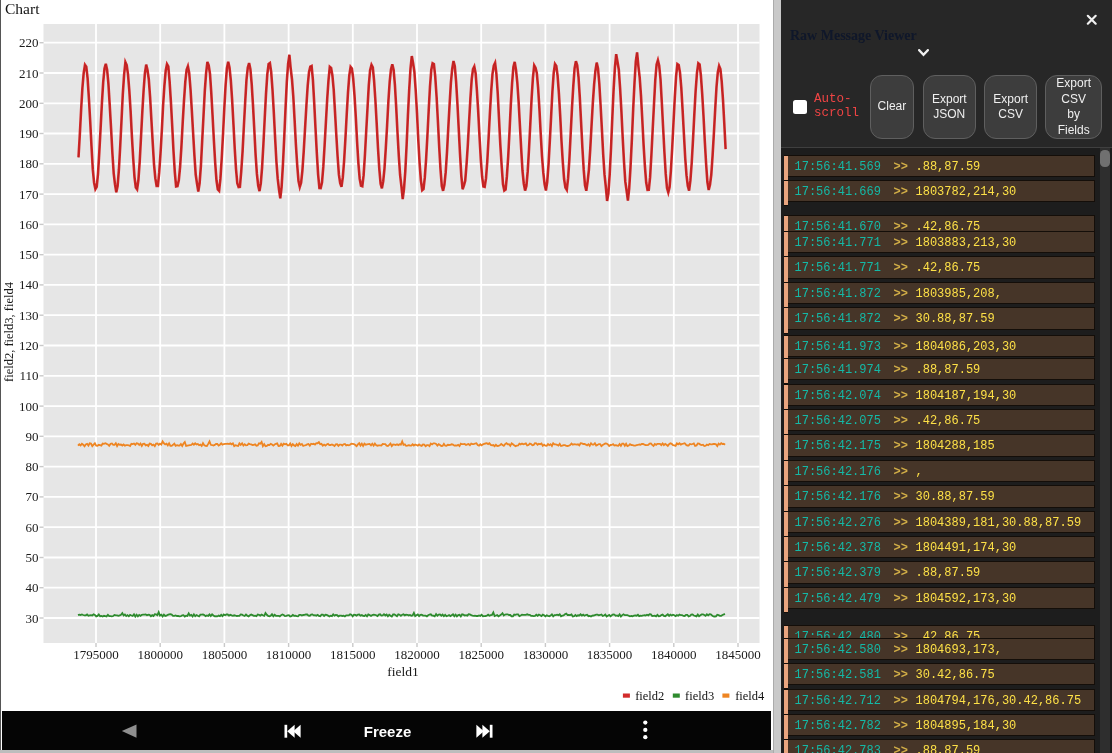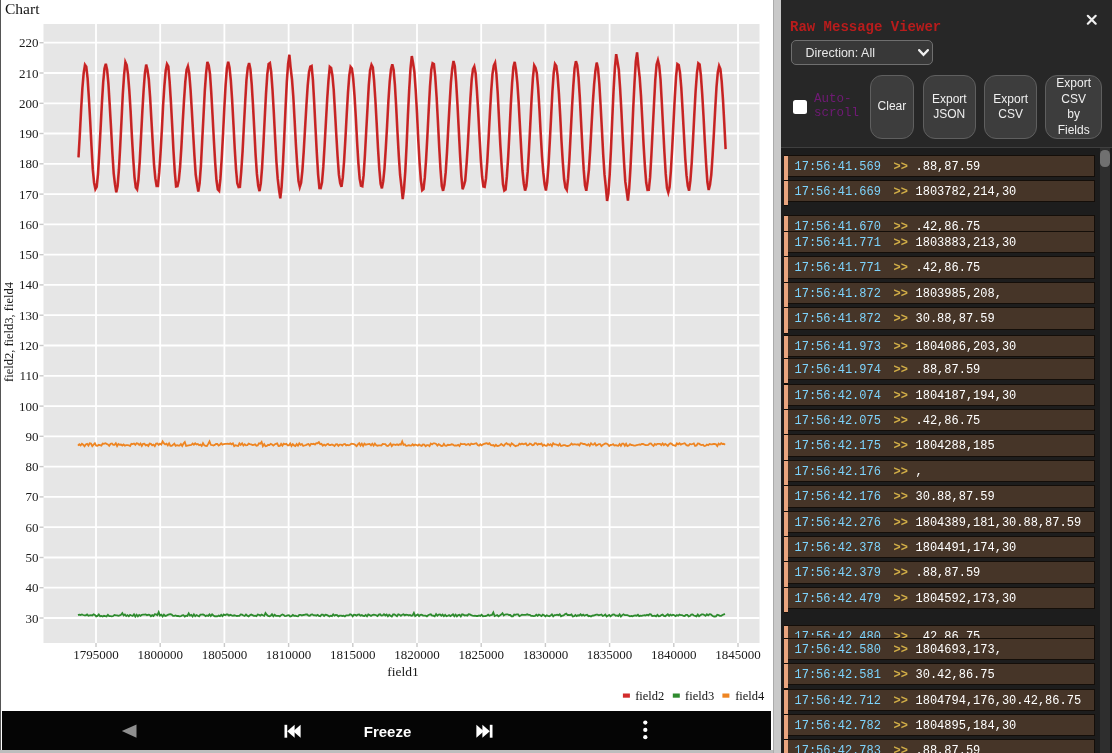--- a/index.html
+++ b/index.html
@@ -1,34 +1,34 @@
 <!DOCTYPE html>
 <html><head><meta charset="utf-8"><title>t</title><style>
 *{margin:0;padding:0;box-sizing:border-box}
 html,body{width:1112px;height:753px;background:#fff;overflow:hidden;font-family:"Liberation Sans",sans-serif}
 #root{position:relative;width:1112px;height:753px}
 #leftedge{position:absolute;left:0;top:0;width:1px;height:750px;background:#555}
 #bar{position:absolute;left:2px;top:711px;width:769px;height:39.4px;background:#050505}
 #barbottom{position:absolute;left:0;top:750.4px;width:773px;height:2.6px;background:#bdbdbd}
 #divider{position:absolute;left:773px;top:0;width:8px;height:753px;background:#c9c9c9;border-left:1px solid #ababab}
 #panel{position:absolute;left:781px;top:0;width:331px;height:753px;background:#272727}
-#phead{position:absolute;left:790px;top:19px;font-family:Liberation Mono, monospace;font-weight:bold;font-size:14px;color:#b91c1c}
+#phead{position:absolute;left:790px;top:28px;font-family:Liberation Serif, serif;font-weight:bold;font-size:14px;color:#0f172a}
 #pclose{position:absolute;left:1086.2px;top:14px;width:11.5px;height:11.5px}
 #psel{position:absolute;left:790.5px;top:39.8px;width:142.5px;height:25.5px;background:#383838;border:1px solid #6f6f6f;border-radius:5px;color:#e8e8e8;font-size:12.5px;line-height:24px;padding-left:14px}
 #pchk{position:absolute;left:793px;top:100px;width:13.5px;height:13.5px;background:#fff;border-radius:2.5px}
-#pauto{position:absolute;left:814px;top:93px;font-family:"Liberation Mono",monospace;font-size:12.5px;line-height:13.5px;color:#701a75}
+#pauto{position:absolute;left:814px;top:93px;font-family:"Liberation Mono",monospace;font-size:12.5px;line-height:13.5px;color:#ef4444}
 .btn{position:absolute;top:74.8px;height:64.6px;background:#3d3d3d;border:1px solid #5f5f5f;border-radius:12px;color:#efefef;font-size:12px;line-height:15.5px;display:flex;align-items:center;justify-content:center;text-align:center}
 #psep{position:absolute;left:781px;top:146.8px;width:331px;height:1px;background:#3f3f3f}
 #plist{position:absolute;left:781px;top:147.8px;width:331px;height:605.2px;background:#1d1d1d;overflow:hidden}
 .row{position:absolute;left:3px;width:311px;height:22.3px;background:#463528;border:1px solid #140e09;border-left:none}
 .row::before{content:"";position:absolute;left:0;top:-1px;width:3.9px;height:24.3px;background:#e9a57f;border-top:1px solid #140e09;border-bottom:1px solid #140e09}
 .row span{position:absolute;top:4px;font-family:"Liberation Mono",monospace;font-size:12px;white-space:pre}
-.ts{left:10.5px;color:#7dd3fc}
+.ts{left:10.5px;color:#14b8a6}
 .gg{left:109.5px;color:#d2ae47;font-weight:bold}
-.dd{left:131.5px;color:#ffffff}
+.dd{left:131.5px;color:#fde047}
 #sbar{position:absolute;left:1100px;top:148px;width:10px;height:605px;background:#2e2e2e}
 #sthumb{position:absolute;left:1100px;top:149.5px;width:9.5px;height:17px;background:#707070;border-radius:4.5px}
 </style></head>
 <body>
 <div id="root">
 <svg width="773" height="711" viewBox="0 0 773 711" style="position:absolute;left:0;top:0">
 <text x="5" y="13.5" font-family="Liberation Serif,serif" font-size="15.5" fill="#111">Chart</text>
 <rect x="43.5" y="24.0" width="716.0" height="619.0" fill="#e6e6e6"></rect>
 <g stroke="#ffffff" stroke-width="1.8">
         <line x1="96.0" y1="24.0" x2="96.0" y2="643.0"></line>
@@ -166,21 +166,20 @@
 <circle cx="645.3" cy="737.2" r="2.15"></circle>
 </g>
 <text x="387.5" y="736.5" text-anchor="middle" font-family="Liberation Sans,sans-serif" font-weight="bold" font-size="15" fill="#fff">Freeze</text>
 </svg>
 <div id="divider"></div>
 <div id="panel"></div>
 <div id="phead">Raw Message Viewer</div>
 <svg id="pclose" viewBox="0 0 11.5 11.5">
       <path d="M1.8 1.8 L9.7 9.7 M9.7 1.8 L1.8 9.7" stroke="#f0f0f0" stroke-width="2.2" stroke-linecap="round"></path>
     </svg>
-<div id="psel">Direction: All</div>
 <svg style="position:absolute;left:917.5px;top:48.5px" width="11" height="8" viewBox="0 0 11 8">
       <path d="M1.2 1.2 L5.5 5.8 L9.8 1.2" fill="none" stroke="#efefef" stroke-width="2.4" stroke-linecap="round"></path>
     </svg>
 <div id="pchk"></div>
 <div id="pauto">Auto-<br>scroll</div>
 <div class="btn" style="left:869.5px;width:44.9px">Clear</div>
 <div class="btn" style="left:923px;width:52.6px">Export<br>JSON</div>
 <div class="btn" style="left:984.2px;width:53px">Export<br>CSV</div>
 <div class="btn" style="left:1045.4px;width:56.6px">Export<br>CSV<br>by<br>Fields</div>
 <div id="psep"></div>

